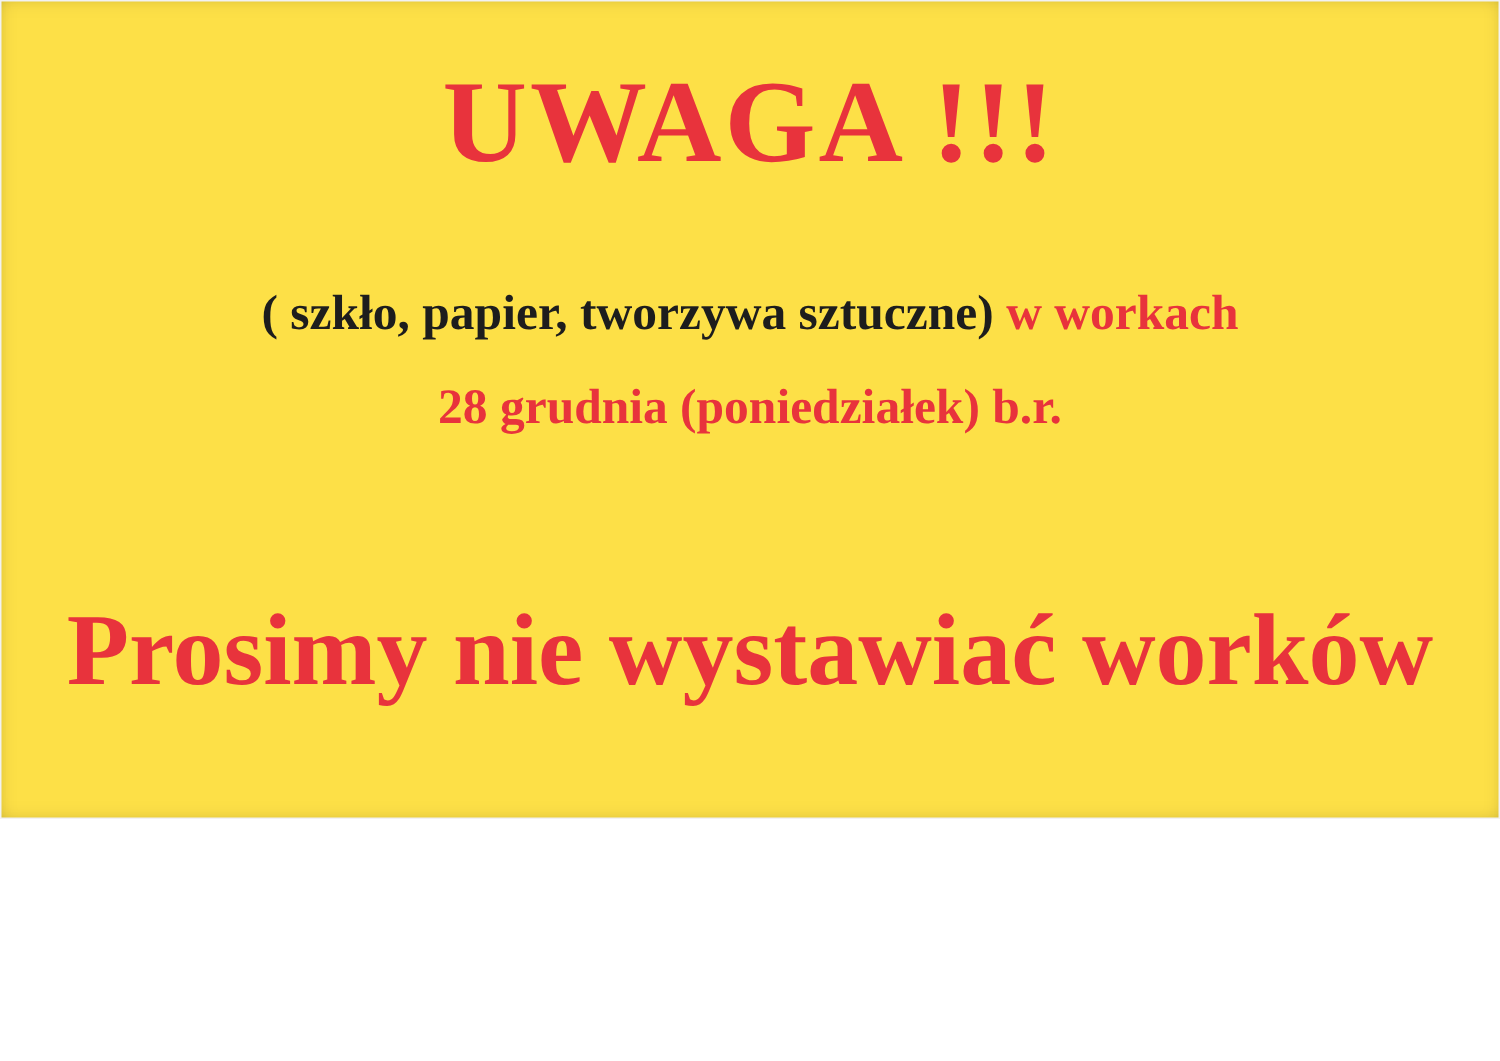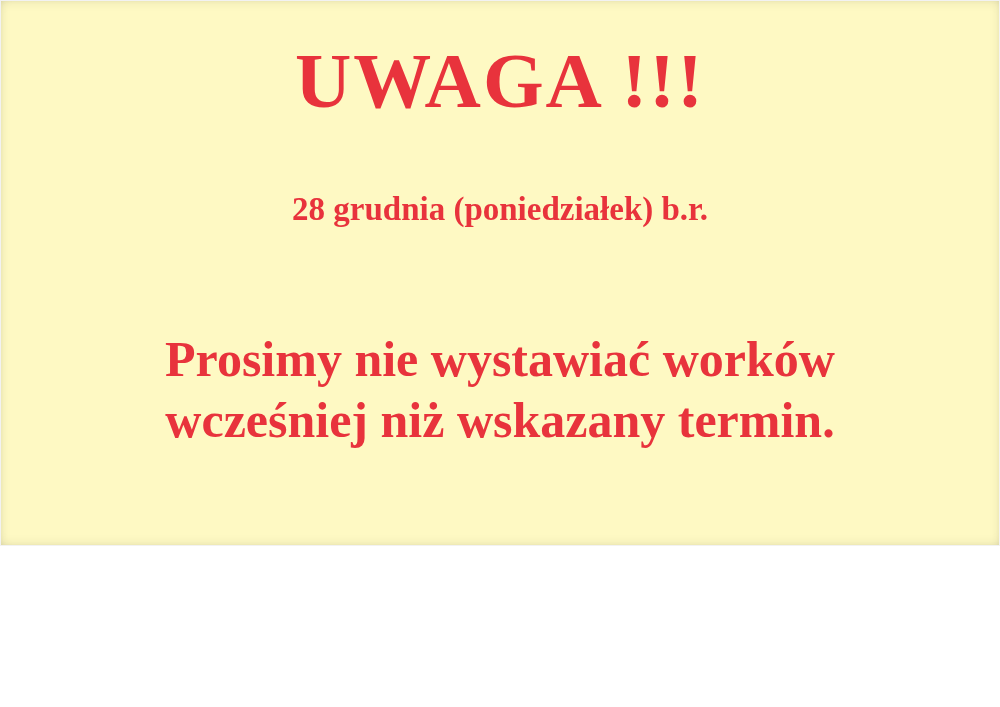--- a/index.html
+++ b/index.html
@@ -12,21 +12,21 @@
     height: 707px;
     overflow: hidden;
     font-family: "Liberation Serif", "DejaVu Serif", serif;
   }
 
   
   .page {
     position: relative;
     width: 1000px;
     height: 546px;
-    background: #fef9c3;
+    background: #fde047;
     box-sizing: border-box;
   }
   .page::after {
     
     content: "";
     position: absolute;
     inset: 0;
     pointer-events: none;
     box-shadow:
       inset 0 0 0 1px #f2f2f2,
@@ -73,41 +73,41 @@
     display: block;
     margin-top: 16px;
     font-size: 33px;
     font-weight: 700;
     color: #e8333c;
     white-space: nowrap;
   }
 
   .notice-block {
     margin-top: 96px;
-    font-size: 50px;
+    font-size: 68px;
     font-weight: 700;
     line-height: 1.22;
     color: #e8333c;
   }
   .notice-block .line {
     display: block;
     white-space: nowrap;
   }
 </style>
 </head>
 <body>
 
 <div class="page">
   <div class="content">
 
     <h1 class="headline">UWAGA !!!</h1>
 
     <div class="body-block">
+      <span class="line"><span class="black">( szkło, papier, tworzywa sztuczne) </span><span class="red">w workach</span></span>
       <span class="date-line">28 grudnia (poniedziałek) b.r.</span>
     </div>
 
     <div class="notice-block">
       <span class="line">Prosimy nie wystawiać worków</span>
-      <span class="line">wcześniej niż wskazany termin.</span>
     </div>
 
   </div>
 </div>
 
 </body></html>

